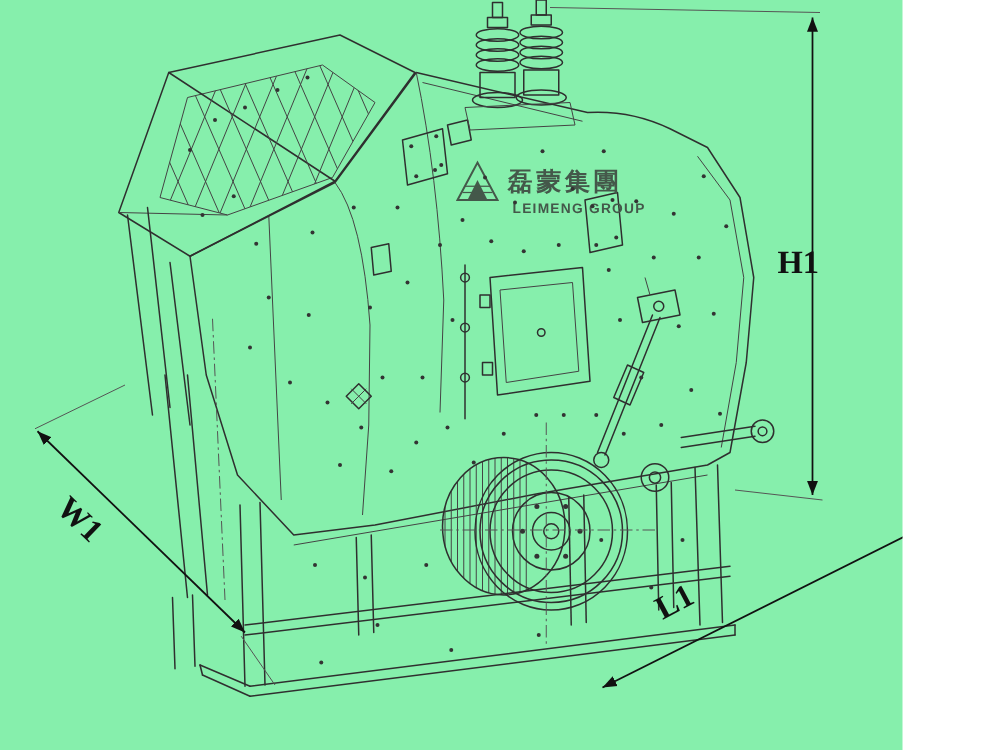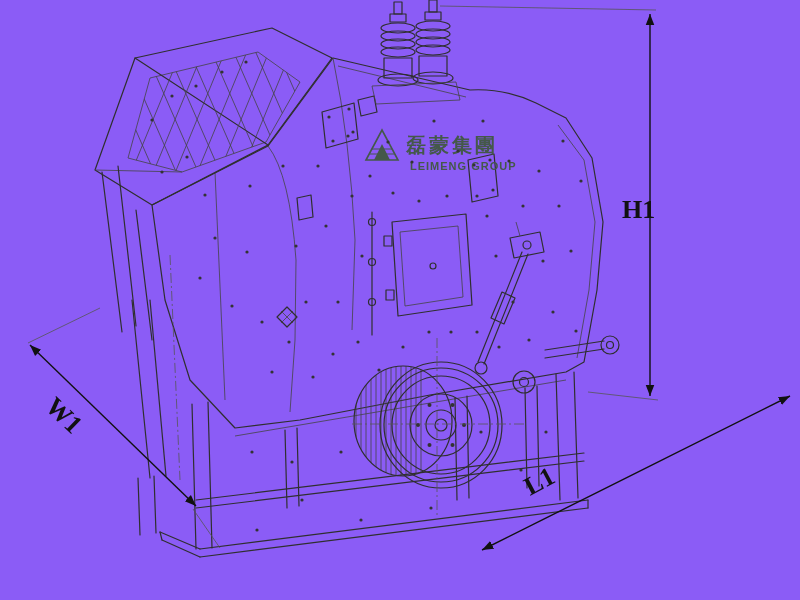--- a/index.html
+++ b/index.html
@@ -1,16 +1,16 @@
 <!DOCTYPE html>
 <html><head>
 <meta charset="utf-8">
 <style>
   html,body{margin:0;padding:0;background:#fff;}
-  .canvas{position:relative;width:800px;height:600px;background:#8b5cf6;overflow:hidden;}
+  .canvas{position:relative;width:722px;height:600px;background:#86efac;overflow:hidden;}
   svg{display:block;}
   svg text.dim{font-family:"Liberation Serif",serif;font-weight:bold;font-size:26px;fill:#111;}
   svg text.brand-cn{font-family:"Liberation Sans",sans-serif;font-weight:bold;font-size:20px;letter-spacing:3px;}
   svg text.brand-en{font-family:"Liberation Sans",sans-serif;font-weight:bold;font-size:11px;letter-spacing:1px;}
   .stroke{fill:none;stroke:#2f2f2f;stroke-width:1.2;stroke-linejoin:round;stroke-linecap:round;}
   .thin{fill:none;stroke:#444;stroke-width:0.8;}
   .dimline{fill:none;stroke:#111;stroke-width:1.4;}
   .extline{fill:none;stroke:#555;stroke-width:0.8;}
   .cl{fill:none;stroke:#555;stroke-width:0.8;stroke-dasharray:10 3 2 3;}
   .dots circle{fill:#333;stroke:none;}

